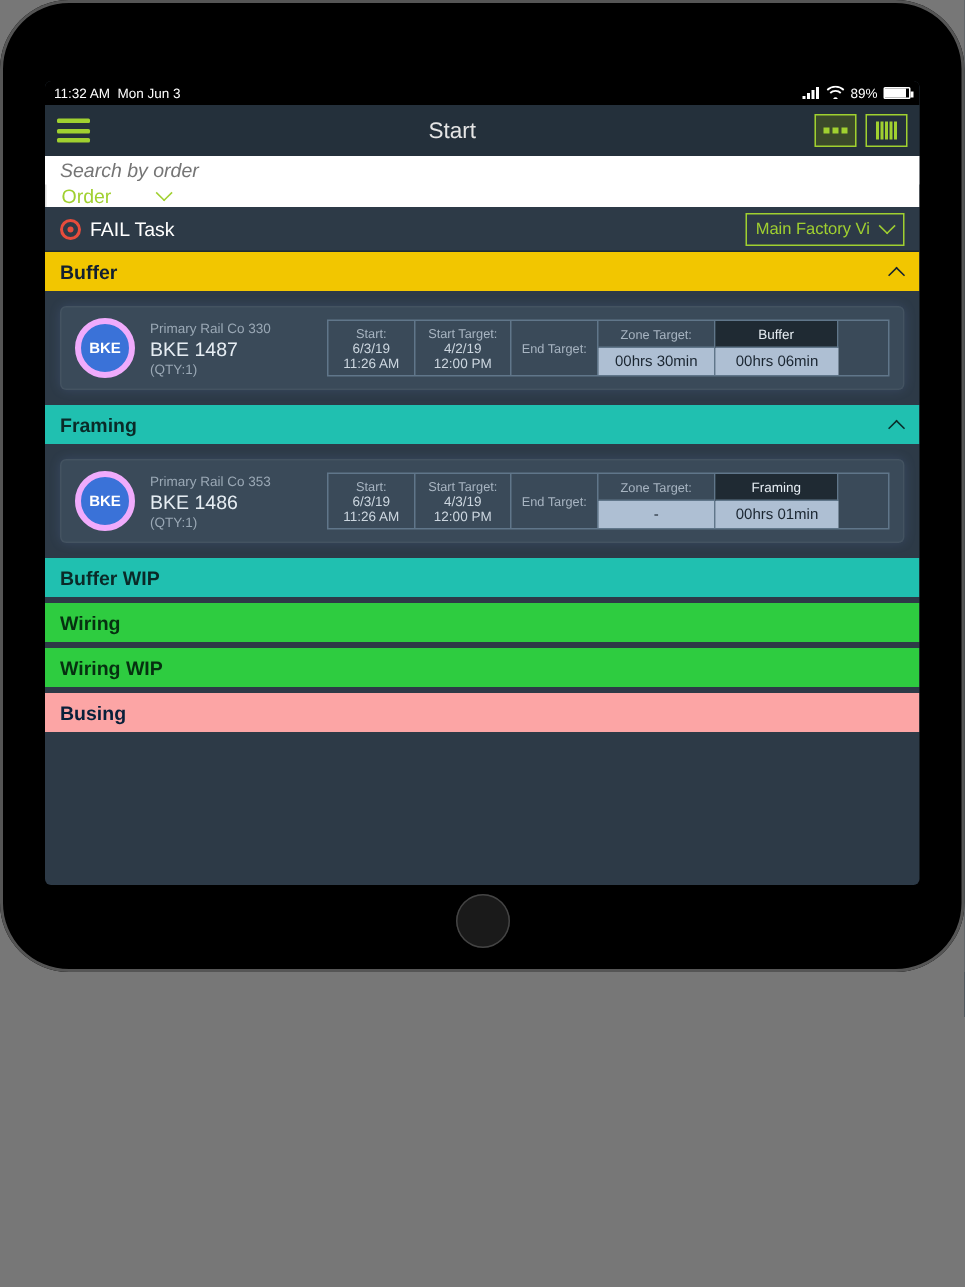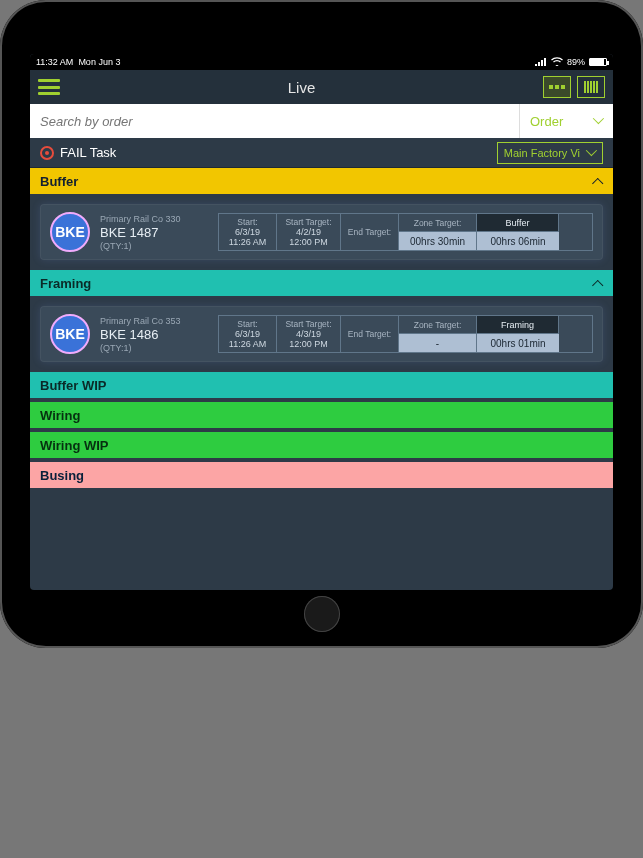--- a/index.html
+++ b/index.html
@@ -47,21 +47,21 @@
     width:28px; height:22px; border:1px solid #a0d030; display:flex;
     align-items:center; justify-content:center; background:transparent;
   }
   .view-btn.active { background:#3b4a2a; }
   .vb-dots { display:flex; gap:2px; }
   .vb-dots i { width:4px; height:4px; background:#a0d030; }
   .vb-bars { display:flex; gap:1px; }
   .vb-bars i { width:2px; height:12px; background:#a0d030; }
 
   
-  .searchrow { display:flex; height:34px; background:#fff; }
+  .searchrow { display:flex; height:34px; background:#fff;flex-direction:column; }
   .search-input {
     flex:1; border:none; padding:0 10px; font-size:13px; font-style:italic;
     color:#999; outline:none;
   }
   .order-select {
     width:94px; border-left:1px solid #ddd; display:flex; align-items:center;
     justify-content:space-between; padding:0 10px; color:#a0d030; font-size:13px;
   }
   .chev { width:10px; height:10px; display:inline-block; }
   .chev::before {
@@ -95,22 +95,22 @@
 
   
   .card-wrap { padding:10px 10px; }
   .card {
     background:#3a4a59; border-radius:4px; padding:8px 10px;
     display:flex; align-items:center; gap:10px;
     box-shadow: inset 0 0 0 1px rgba(255,255,255,0.05), 0 0 8px rgba(128,160,255,0.15);
   }
   .badge {
     width:40px; height:40px; border-radius:50%; background:#3a72d8;
-    border:2px solid #f0abfc; display:flex; align-items:center; justify-content:center;
-    color:#fff; font-size:14px; font-weight:700;
+    border:4px solid #f0abfc; display:flex; align-items:center; justify-content:center;
+    color:#fff; font-size:10px; font-weight:700;
   }
   .card-ident { display:flex; flex-direction:column; gap:1px; min-width:108px; }
   .ident-sm { font-size:9px; color:#9aa8b5; }
   .ident-lg { font-size:13px; color:#e6edf3; }
   .card-table {
     flex:1; display:grid; grid-template-columns: 58px 64px 58px 78px 82px;
     border:1px solid #60768a; font-size:9px; color:#cdd7e0;
   }
   .ct-cell {
     border-right:1px solid #60768a; padding:2px 4px; text-align:center;
@@ -147,21 +147,21 @@
         <span class="batt-icon"></span>
       </div>
     </div>
 
     <div class="navbar">
       <div class="hamburger">
           <span></span>
           <span></span>
           <span></span>
         </div>
-      <div class="nav-title">Live</div>
+      <div class="nav-title">Start</div>
       <div class="nav-right">
         <div class="view-btn active">
           <span class="vb-dots">
               <i></i>
               <i></i>
               <i></i>
             </span>
         </div>
         <div class="view-btn">
           <span class="vb-bars">

